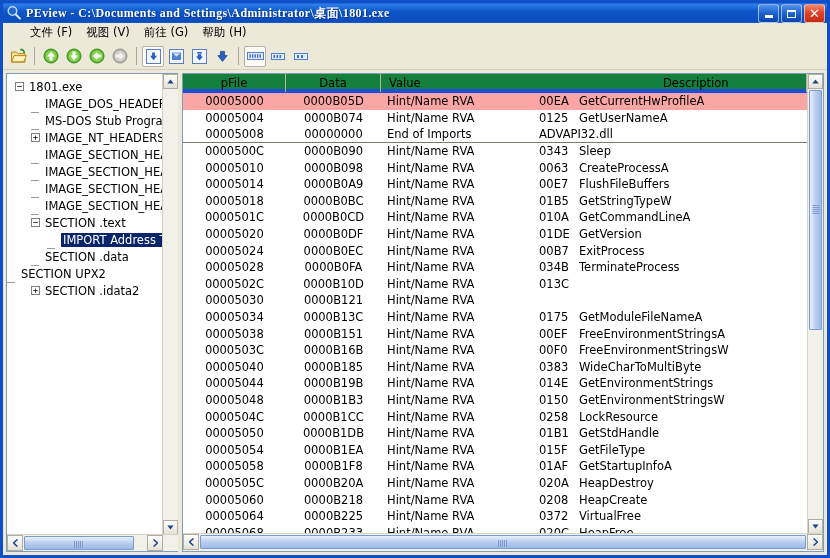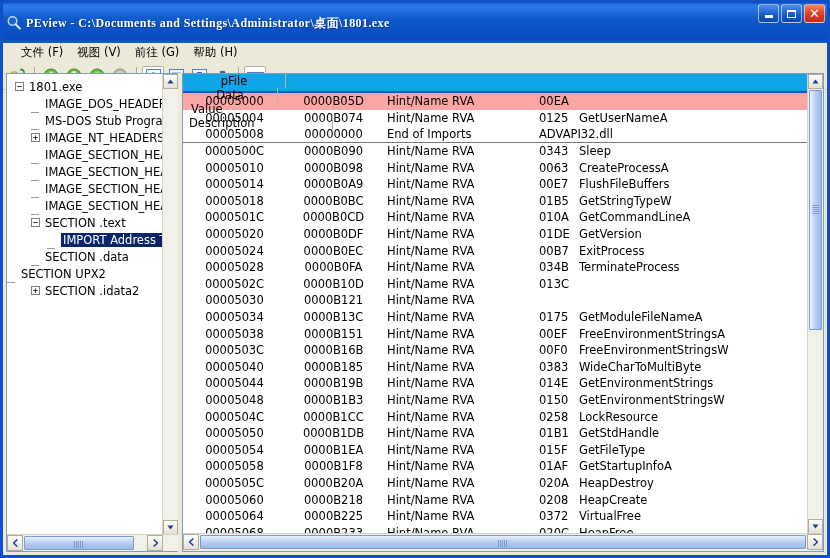--- a/index.html
+++ b/index.html
@@ -11,21 +11,21 @@
   }
   
   #window{
     position:absolute;left:0;top:0;width:830px;height:558px;
     box-sizing:border-box;
     border:3px solid #0f50c8;
     background:#ece9d8;
   }
   
   #titlebar{
-    position:relative;height:40px;
+    position:relative;height:20px;
     background:linear-gradient(to bottom,#1a63d6 0%,#2d7bea 8%,#0d57c8 42%,#0a4cbf 92%,#1560cc 100%);
     display:flex;align-items:center;
     padding-left:3px;
     overflow:hidden;
   }
   #titleicon{
     width:16px;height:16px;margin-right:4px;flex:0 0 auto;position:relative;
   }
   #titleicon svg{display:block;}
   #titletext{
@@ -45,21 +45,21 @@
   .wbtn.min{background:linear-gradient(to bottom,#4f90f0,#175fcc 55%,#0c46a8);}
   .wbtn.max{background:linear-gradient(to bottom,#4f90f0,#175fcc 55%,#0c46a8);}
   .wbtn.close{background:linear-gradient(to bottom,#f08a6a,#e0452a 45%,#c12a12);}
   .glyph-min{width:8px;height:3px;background:#fff;margin-top:6px;}
   .glyph-max{width:9px;height:8px;border:1px solid #fff;border-top-width:2px;box-sizing:border-box;}
   .glyph-close{font-size:13px;line-height:12px;font-family:"DejaVu Sans",sans-serif;}
   
   #menubar{
     height:19px;background:#ece9d8;
     display:flex;align-items:center;
-    padding-left:11px;
+    padding-left:20px;
     border-bottom:1px solid #ece9d8;
   }
   .menuitem{
     padding:2px 7px;color:#000;font-size:11.5px;white-space:nowrap;
     font-family:"DejaVu Sans",sans-serif;
   }
   
   #toolbar{
     height:26px;background:#ece9d8;
     display:flex;align-items:center;gap:1px;
@@ -155,25 +155,24 @@
   
   #listpane{
     flex:1 1 auto;background:#fff;
     border:1px solid #7f9db9;
     box-sizing:border-box;position:relative;overflow:hidden;
   }
   #listinner{
     position:absolute;left:0;top:0;right:16px;bottom:17px;overflow:hidden;
   }
   #lheader{
-    height:19px;background:#0ea5e9;
-    border-bottom:2px solid #1d4ed8;
+    height:19px;background:#15803d;
+    border-bottom:4px solid #1d4ed8;
     display:flex;box-sizing:border-box;
     position:relative;
-    flex-direction:column;
   }
   .hcell{
     box-sizing:border-box;
     display:flex;align-items:center;justify-content:center;
     font-size:11.5px;color:#000;
     border-right:1px solid #b8b5a8;
     height:18px;
     font-family:"DejaVu Sans",sans-serif;
   }
   .hcell.left{justify-content:flex-start;padding-left:6px;}
@@ -433,20 +432,21 @@
           <div class="hcell c-desc left">Description</div>
         </div>
 
         <div id="lbody">
             <div class="row hl">
               <div class="c c-pfile">00005000</div>
               <div class="c c-data">0000B05D</div>
               <div class="c c-desc">Hint/Name RVA</div>
               <div class="c c-val">
                 <span class="v-ord">00EA</span>
+                <span class="v-name">GetCurrentHwProfileA</span>
               </div>
             </div>
             <div class="row">
               <div class="c c-pfile">00005004</div>
               <div class="c c-data">0000B074</div>
               <div class="c c-desc">Hint/Name RVA</div>
               <div class="c c-val">
                 <span class="v-ord">0125</span>
                 <span class="v-name">GetUserNameA</span>
               </div>

